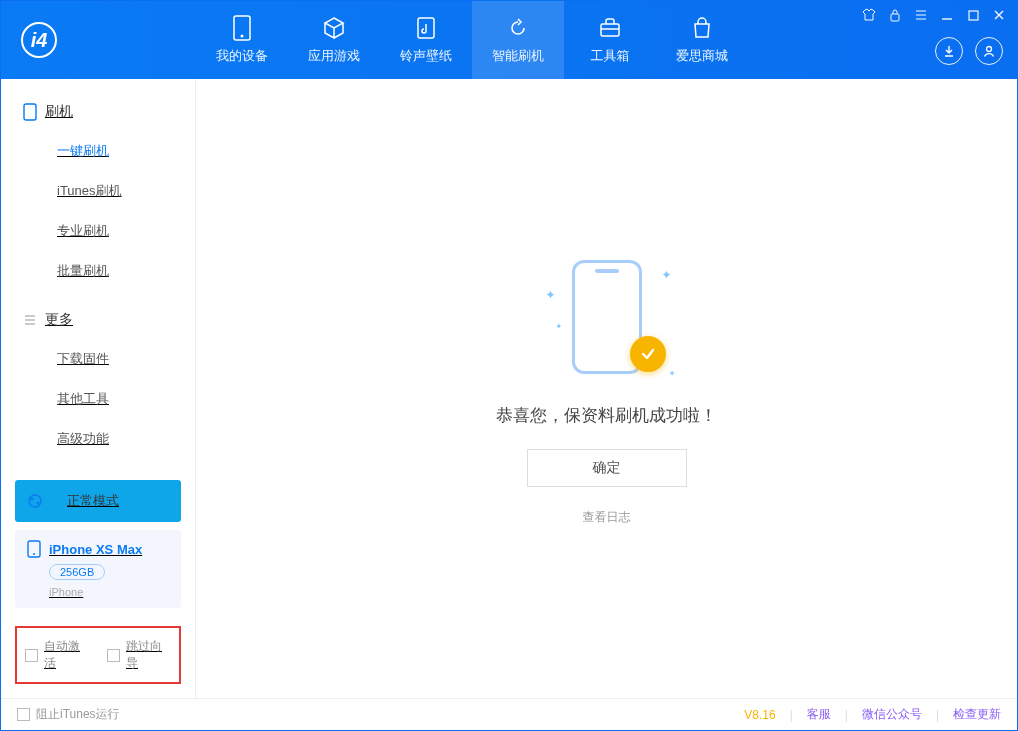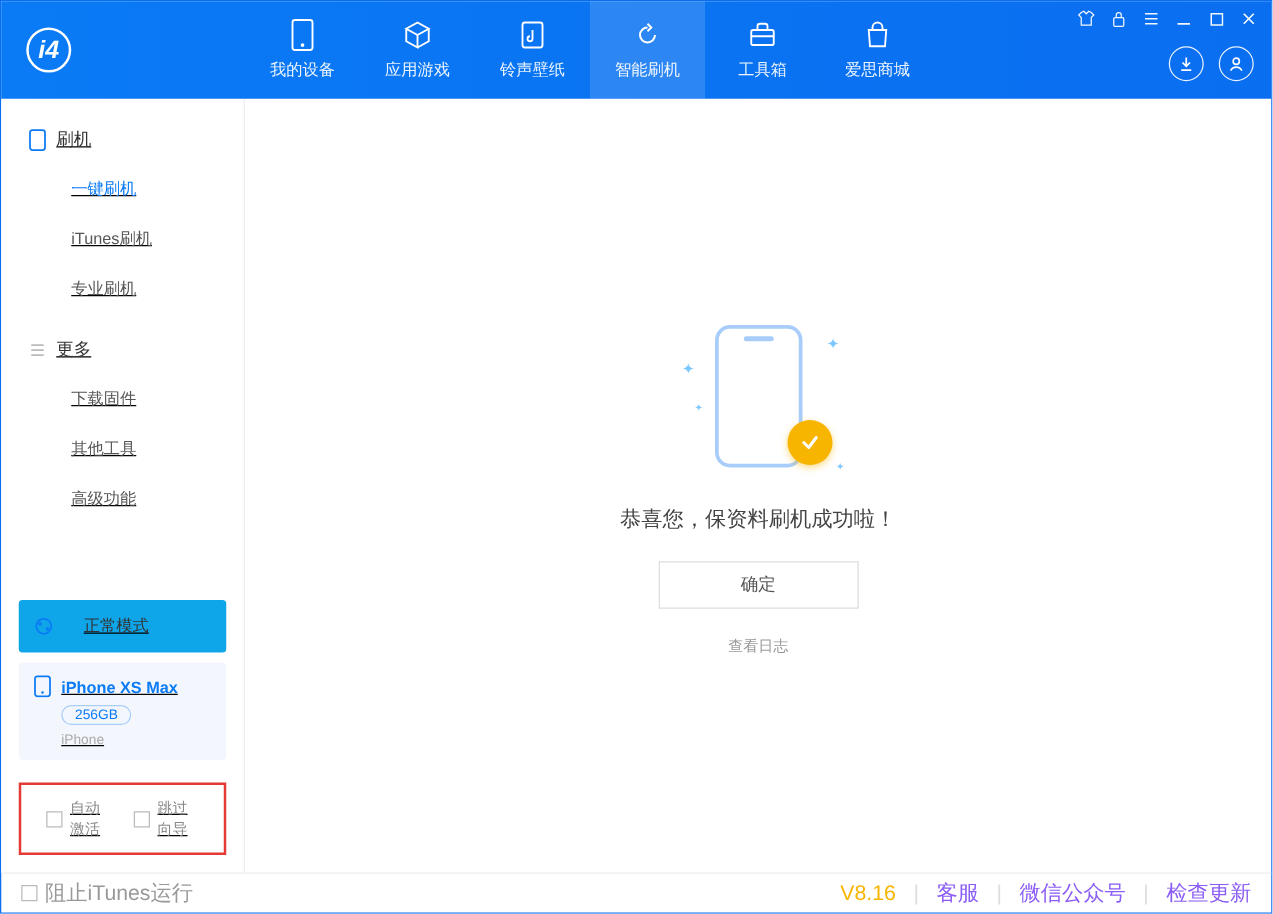--- a/index.html
+++ b/index.html
@@ -27,36 +27,36 @@
 .sidebar { width: 195px; background: #fff; border-right: 1px solid #eee; display: flex; flex-direction: column; padding-top: 14px; text-decoration: underline; }
 .sb-group-title { display: flex; align-items: center; gap: 8px; padding: 10px 22px; font-size: 14px; color: #333; font-weight: 500; }
 .sb-item { padding: 11px 22px 11px 56px; font-size: 13px; color: #555; cursor: pointer; }
 .sb-item.active { color: #0a7af5; }
 .sb-spacer { flex: 1; }
 .sb-card { margin: 8px 14px; background: #0ea5e9; border-radius: 3px; padding: 12px 12px; font-size: 13px; color: #333; display:flex; align-items:center; gap:24px; }
 .sb-device { margin: 0 14px 8px; background: #f3f7fd; border-radius: 3px; padding: 10px 12px; font-size: 13px; }
 .sb-device .dname { color: #0a7af5; font-weight: 600; display:flex; align-items:center; gap:8px;}
 .sb-device .cap { display:inline-block; margin-top:6px; margin-left:22px; font-size:11px; color:#0a7af5; border:1px solid #a8cdfb; border-radius:10px; padding:1px 10px; }
 .sb-device .type { margin-top:6px; margin-left:22px; font-size:11px; color:#aaa; }
-.sb-footerbox { margin: 10px 14px 14px; border: 2px solid #e53935; padding: 10px 20px; display: flex; gap: 18px; align-items: flex-end; font-size: 12px; color: #888; }
+.sb-footerbox { margin: 10px 14px 14px; border: 2px solid #e53935; padding: 10px 8px; display: flex; gap: 18px; align-items: flex-end; font-size: 12px; color: #888; }
 .chk { width: 13px; height: 13px; border: 1px solid #bbb; display:inline-block; margin-right:6px; flex-shrink:0; }
 
 
 .main { flex: 1; display: flex; flex-direction: column; align-items: center; justify-content: center; gap: 22px; }
 .illus { position: relative; width: 130px; height: 130px; }
 .phone { position:absolute; left:30px; top:8px; width:70px; height:114px; border:3px solid #a8cdfb; border-radius:12px; }
 .phone::before { content:""; position:absolute; top:6px; left:50%; transform:translateX(-50%); width:24px; height:4px; background:#a8cdfb; border-radius:2px; }
 .badge { position:absolute; right:6px; bottom:10px; width:36px; height:36px; background:#f7b500; border-radius:50%; display:flex; align-items:center; justify-content:center; box-shadow:0 2px 6px rgba(247,181,0,.5); }
 .sparkle { position:absolute; color:#7cc7ff; font-size:12px; }
 .msg { font-size: 17px; color: #444; }
 .ok-btn { width: 160px; height: 38px; border: 1px solid #ddd; background: #fff; font-size: 14px; color: #555; cursor: pointer; }
 .log-link { font-size: 12px; color: #999; cursor: pointer; }
 
 
-.statusbar { height: 32px; border-top: 1px solid #eee; display: flex; align-items: center; padding: 0 16px; font-size: 17px; color: #999; }
+.statusbar { height: 32px; border-top: 1px solid #eee; display: flex; align-items: center; padding: 0 16px; font-size: 12px; color: #999; }
 .statusbar .right { margin-left: auto; display: flex; align-items: center; gap: 14px; }
 .statusbar .sep { color: #ddd; }
 .statusbar .link { color: #8b5cf6; cursor:pointer; }
 .version { color:#f7b500; font-weight:500; }
 </style>
 </head>
 <body>
 
 <div class="window">
 
@@ -172,20 +172,21 @@
     <div class="sidebar">
       <div class="sb-group-title">
         <svg width="14" height="18">
             <rect x="1" y="1" width="12" height="16" rx="2" fill="none" stroke="#0a7af5" stroke-width="1.4"></rect>
           </svg>
         <span>刷机</span>
       </div>
       <div class="sb-item active">一键刷机</div>
       <div class="sb-item">iTunes刷机</div>
       <div class="sb-item">专业刷机</div>
+      <div class="sb-item">批量刷机</div>
 
       <div class="sb-group-title" style="margin-top:10px;">
         <svg width="14" height="14">
             <path d="M2 3 H12 M2 7 H12 M2 11 H12" stroke="#bbb" stroke-width="1.4"></path>
           </svg>
         <span>更多</span>
       </div>
       <div class="sb-item">下载固件</div>
       <div class="sb-item">其他工具</div>
       <div class="sb-item">高级功能</div>

